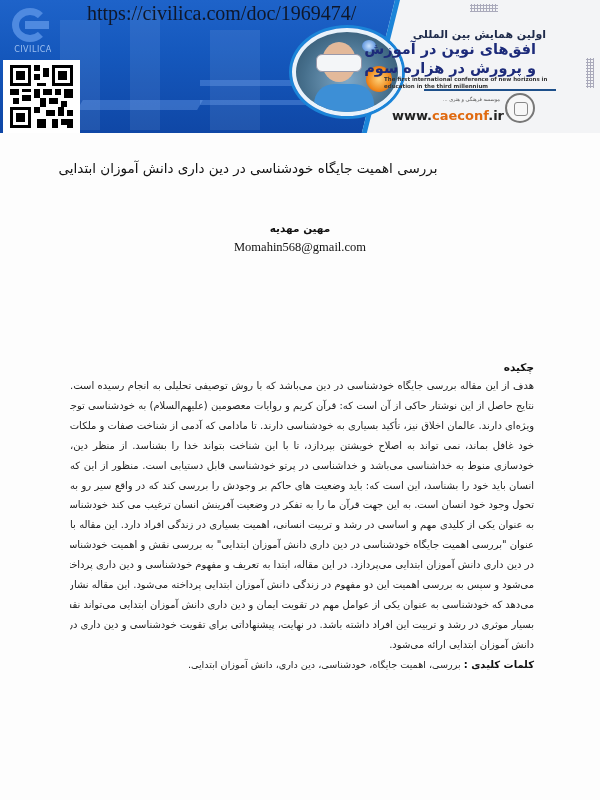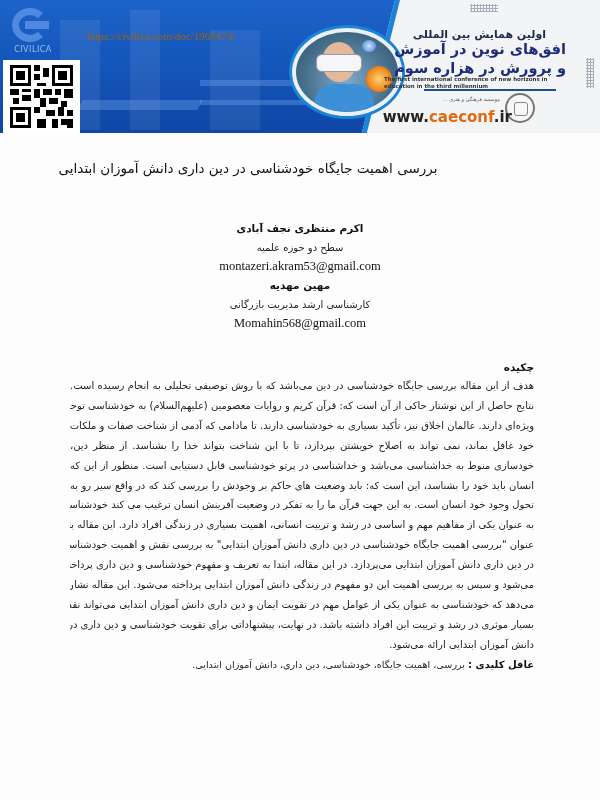--- a/index.html
+++ b/index.html
@@ -26,47 +26,47 @@
       position: absolute; left: 6px; top: 0; width: 36px; height: 34px;
       border: 7px solid #4f8ae0; border-right-color: transparent; border-radius: 50%;
     }
     .civilica-logo .bar { position: absolute; left: 19px; top: 13px; width: 24px; height: 8px; background: #4f8ae0; }
     .civilica-logo .label {
       position: absolute; left: 0; top: 37px; width: 54px; text-align: center;
       font-family: "DejaVu Sans", sans-serif; font-size: 8px; letter-spacing: 0.5px; color: #9ec0f0;
     }
 
     .doc-url {
-      position: absolute; left: 87px; top: 30px;
-      font-family: "Liberation Serif", serif; font-size: 11px; color: #a16207;
+      position: absolute; left: 87px; top: 2px;
+      font-family: "Liberation Serif", serif; font-size: 20px; color: #0f172a;
     }
 
     .qr { position: absolute; left: 3px; top: 60px; width: 77px; height: 73px; background: #fff; }
     .qr svg { position: absolute; left: 5px; top: 5px; }
 
     .vr-circle {
       position: absolute; left: 292px; top: 28px; width: 110px; height: 88px; border-radius: 50%;
       background: radial-gradient(ellipse at 50% 60%, #7fa9c9 0%, #466f8c 60%, #2c4d66 100%);
       border: 4px solid #e9f2fb; box-shadow: 0 0 0 3px #1b84d8;
       overflow: hidden;
     }
     .vr-circle .kid-body { position: absolute; left: 18px; top: 52px; width: 60px; height: 40px; background: #3d8fd6; border-radius: 20px 20px 0 0; }
     .vr-circle .kid-head { position: absolute; left: 26px; top: 10px; width: 34px; height: 40px; background: #e3b99a; border-radius: 50%; }
     .vr-circle .headset { position: absolute; left: 20px; top: 22px; width: 46px; height: 18px; background: #f4f6f8; border-radius: 6px; border: 1px solid #99a; }
     .vr-circle .sun { position: absolute; left: 70px; top: 34px; width: 26px; height: 26px; background: radial-gradient(circle, #ffd27a 0%, #f08a1c 60%, #c2410c 100%); border-radius: 50%; }
     .vr-circle .earth { position: absolute; left: 66px; top: 8px; width: 14px; height: 12px; background: radial-gradient(circle, #c9e3ff, #3d7bd1); border-radius: 50%; }
 
     .conf-title-small { position: absolute; right: 54px; top: 28px; font-size: 11px; font-weight: bold; color: #1e2a4a; direction: rtl; }
-    .conf-title-big { position: absolute; right: 34px; top: 40px; font-size: 14.5px; font-weight: bold; color: #1d2b7a; direction: rtl; line-height: 19px; text-align: right; }
+    .conf-title-big { position: absolute; right: 64px; top: 40px; font-size: 14.5px; font-weight: bold; color: #1d2b7a; direction: rtl; line-height: 19px; text-align: right; }
     .conf-en { position: absolute; right: 46px; top: 76px; width: 170px; font-size: 5.5px; font-weight: bold; color: #333; line-height: 7px; text-align: left; }
     .conf-rule { position: absolute; left: 424px; top: 89px; width: 132px; height: 2px; background: #1d4f8a; }
     .conf-seal { position: absolute; left: 505px; top: 93px; width: 30px; height: 30px; border-radius: 50%; border: 2px solid #777; background: #f7f7f7; }
     .conf-seal::after { content: ""; position: absolute; left: 7px; top: 7px; width: 12px; height: 12px; border: 1px solid #888; border-radius: 3px; }
     .conf-org { position: absolute; right: 100px; top: 96px; font-size: 5px; color: #555; direction: rtl; line-height: 6px; text-align: right; }
-    .conf-site { position: absolute; right: 88px; top: 108px; font-size: 15px; font-weight: bold; color: #222; }
+    .conf-site { position: absolute; right: 96px; top: 108px; font-size: 13px; font-weight: bold; color: #222; }
     .conf-site .accent { color: #e06a10; }
     .dots-top { position: absolute; left: 470px; top: 4px; width: 28px; height: 8px; background-image: radial-gradient(#aab 1px, transparent 1.2px); background-size: 3px 3px; }
     .dots-right { position: absolute; left: 586px; top: 58px; width: 8px; height: 30px; background-image: radial-gradient(#aab 1px, transparent 1.2px); background-size: 3px 3px; }
 
     
     .rtl { direction: rtl; unicode-bidi: embed; }
     .paper-title { position: absolute; left: 0; top: 160px; width: 496px; text-align: center; font-size: 13.5px; color: #111; }
     .author-block { position: absolute; left: 0; top: 218px; width: 600px; text-align: center; }
     .author-name { font-size: 10.5px; font-weight: bold; line-height: 20px; }
     .author-aff { font-size: 10px; line-height: 19px; color: #222; }
@@ -158,44 +158,38 @@
   <div class="conf-rule"></div>
   <div class="conf-seal"></div>
   <div class="conf-org">موسسه فرهنگی و هنری ...</div>
   <div class="conf-site"><span>www.</span><span class="accent">caeconf</span><span>.ir</span></div>
 </div>
 
 <h1 class="paper-title rtl" style="font-weight:normal;">بررسی اهمیت جایگاه خودشناسی در دین داری دانش آموزان ابتدایی</h1>
 
 <div class="author-block rtl">
   <div>
-    <div class="author-name">اکرم منتظری نجف آبادی</div>
-    <div class="author-aff">سطح دو حوزه علمیه</div>
-    <div class="author-email" dir="ltr">montazeri.akram53@gmail.com</div>
-  </div>
-  <div>
     <div class="author-name">مهین مهدیه</div>
-    <div class="author-aff">کارشناسی ارشد مدیریت بازرگانی</div>
     <div class="author-email" dir="ltr">Momahin568@gmail.com</div>
   </div>
 </div>
 
 <section class="abstract rtl">
   <div class="abstract-heading">چکیده</div>
   <div class="abstract-line">هدف از این مقاله بررسی جایگاه خودشناسی در دین می‌باشد که با روش توصیفی تحلیلی به انجام رسیده است.</div>
   <div class="abstract-line">نتایج حاصل از این نوشتار حاکی از آن است که: قرآن کریم و روایات معصومین (علیهم‌السلام) به خودشناسی توجه</div>
   <div class="abstract-line">ویژه‌ای دارند. عالمان اخلاق نیز، تأکید بسیاری به خودشناسی دارند. تا مادامی که آدمی از شناخت صفات و ملکات</div>
   <div class="abstract-line">خود غافل بماند، نمی تواند به اصلاح خویشتن بپردازد، تا با این شناخت بتواند خدا را بشناسد. از منظر دین،</div>
   <div class="abstract-line">خودسازی منوط به خداشناسی می‌باشد و خداشناسی در پرتو خودشناسی قابل دستیابی است. منظور از این که</div>
   <div class="abstract-line">انسان باید خود را بشناسد، این است که: باید وضعیت های حاکم بر وجودش را بررسی کند که در واقع سیر رو به</div>
   <div class="abstract-line">تحول وجود خود انسان است. به این جهت قرآن ما را به تفکر در وضعیت آفرینش انسان ترغیب می کند خودشناسی</div>
-  <div class="abstract-line">به عنوان یکی از مفاهیم مهم و اساسی در رشد و تربیت انسانی، اهمیت بسیاری در زندگی افراد دارد. این مقاله با</div>
+  <div class="abstract-line">به عنوان یکی از کلیدی مهم و اساسی در رشد و تربیت انسانی، اهمیت بسیاری در زندگی افراد دارد. این مقاله با</div>
   <div class="abstract-line">عنوان "بررسی اهمیت جایگاه خودشناسی در دین داری دانش آموزان ابتدایی" به بررسی نقش و اهمیت خودشناسی</div>
   <div class="abstract-line">در دین داری دانش آموزان ابتدایی می‌پردازد. در این مقاله، ابتدا به تعریف و مفهوم خودشناسی و دین داری پرداخته</div>
   <div class="abstract-line">می‌شود و سپس به بررسی اهمیت این دو مفهوم در زندگی دانش آموزان ابتدایی پرداخته می‌شود. این مقاله نشان</div>
   <div class="abstract-line">می‌دهد که خودشناسی به عنوان یکی از عوامل مهم در تقویت ایمان و دین داری دانش آموزان ابتدایی می‌تواند نقش</div>
   <div class="abstract-line">بسیار موثری در رشد و تربیت این افراد داشته باشد. در نهایت، پیشنهاداتی برای تقویت خودشناسی و دین داری در</div>
   <div class="abstract-line last">دانش آموزان ابتدایی ارائه می‌شود.</div>
   <div class="keywords">
-    <span class="kw-label">غافل کلیدی :</span>
+    <span class="kw-label">کلمات کلیدی :</span>
     <span>بررسی، اهمیت جایگاه، خودشناسی، دین داری، دانش آموزان ابتدایی.</span>
   </div>
 </section>
 
 </body></html>

